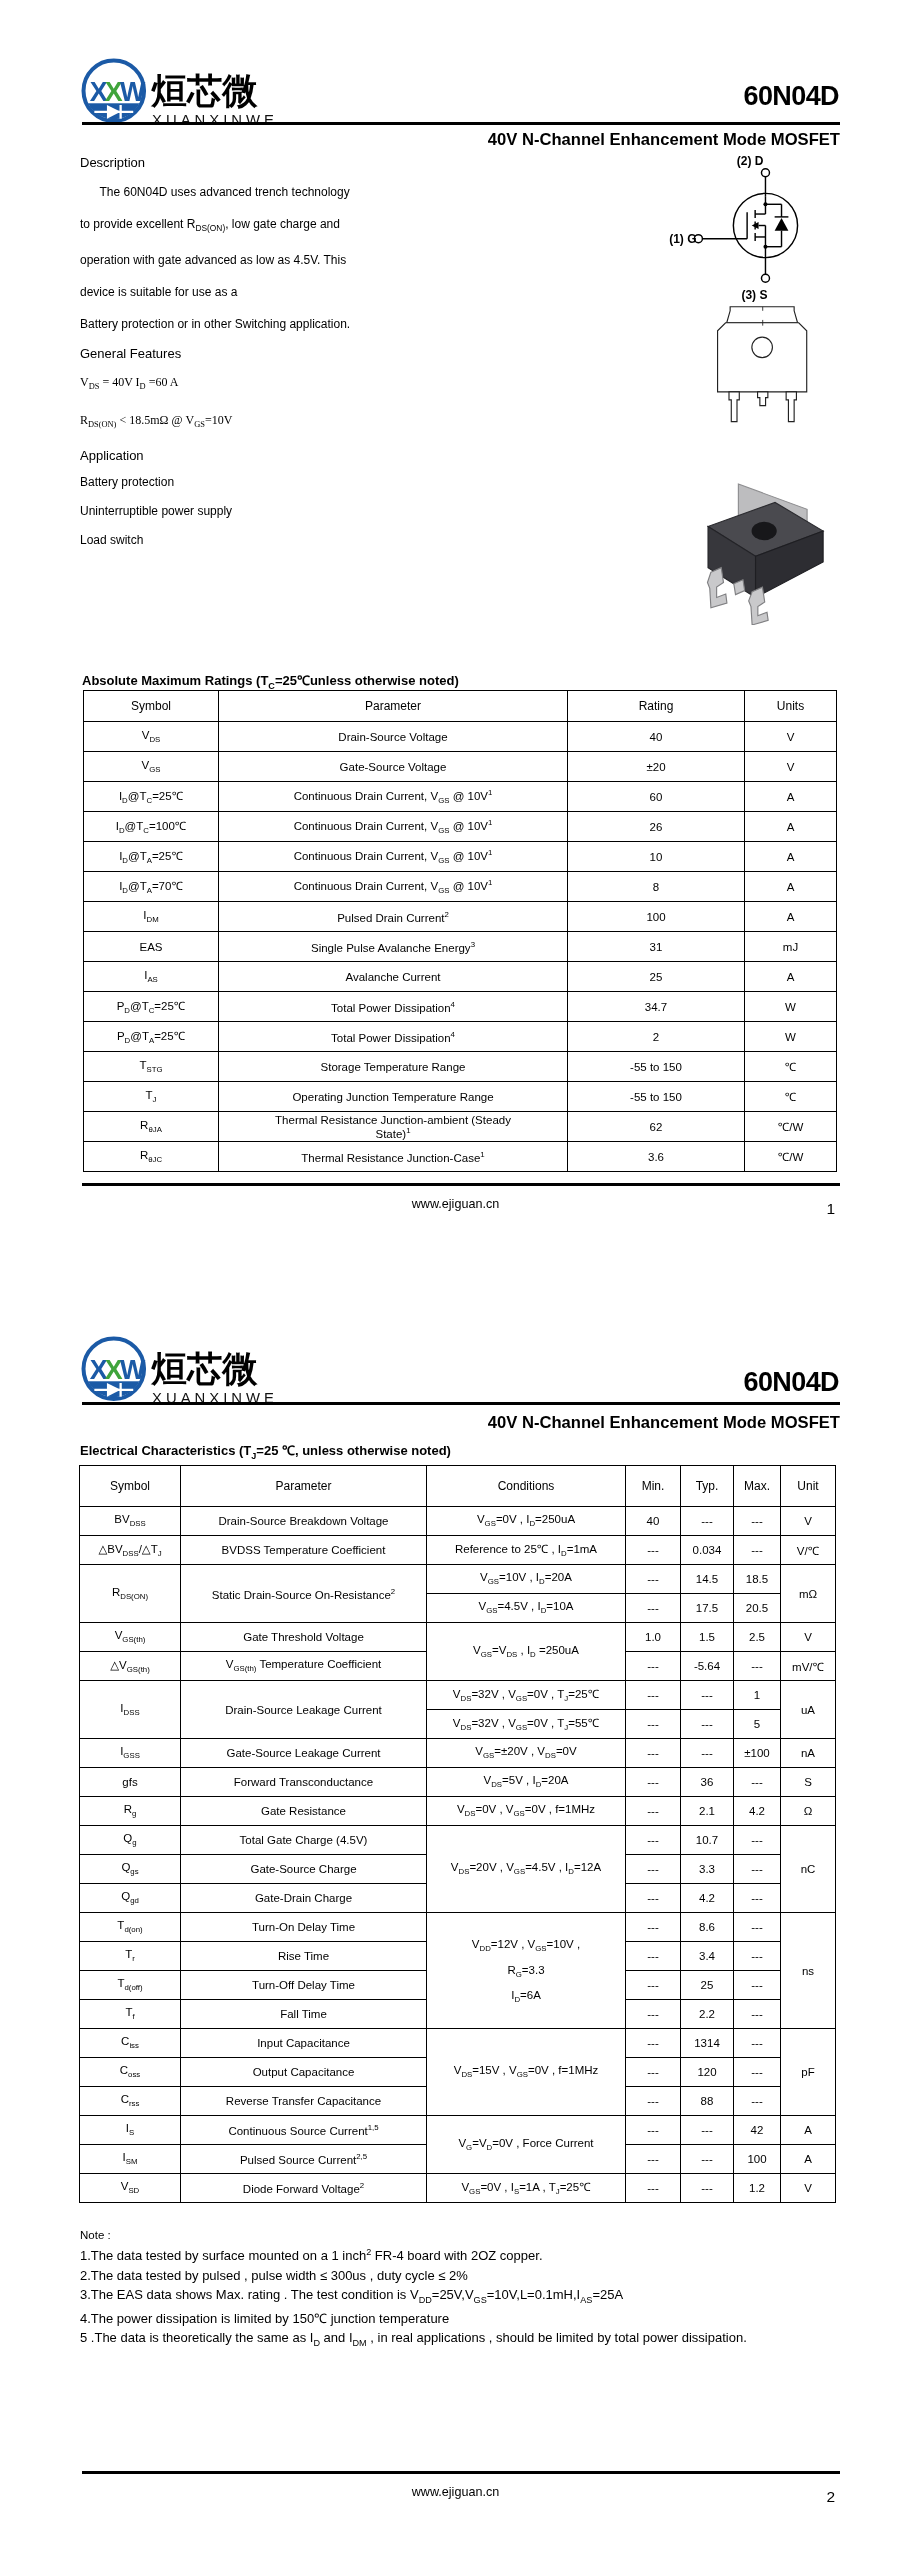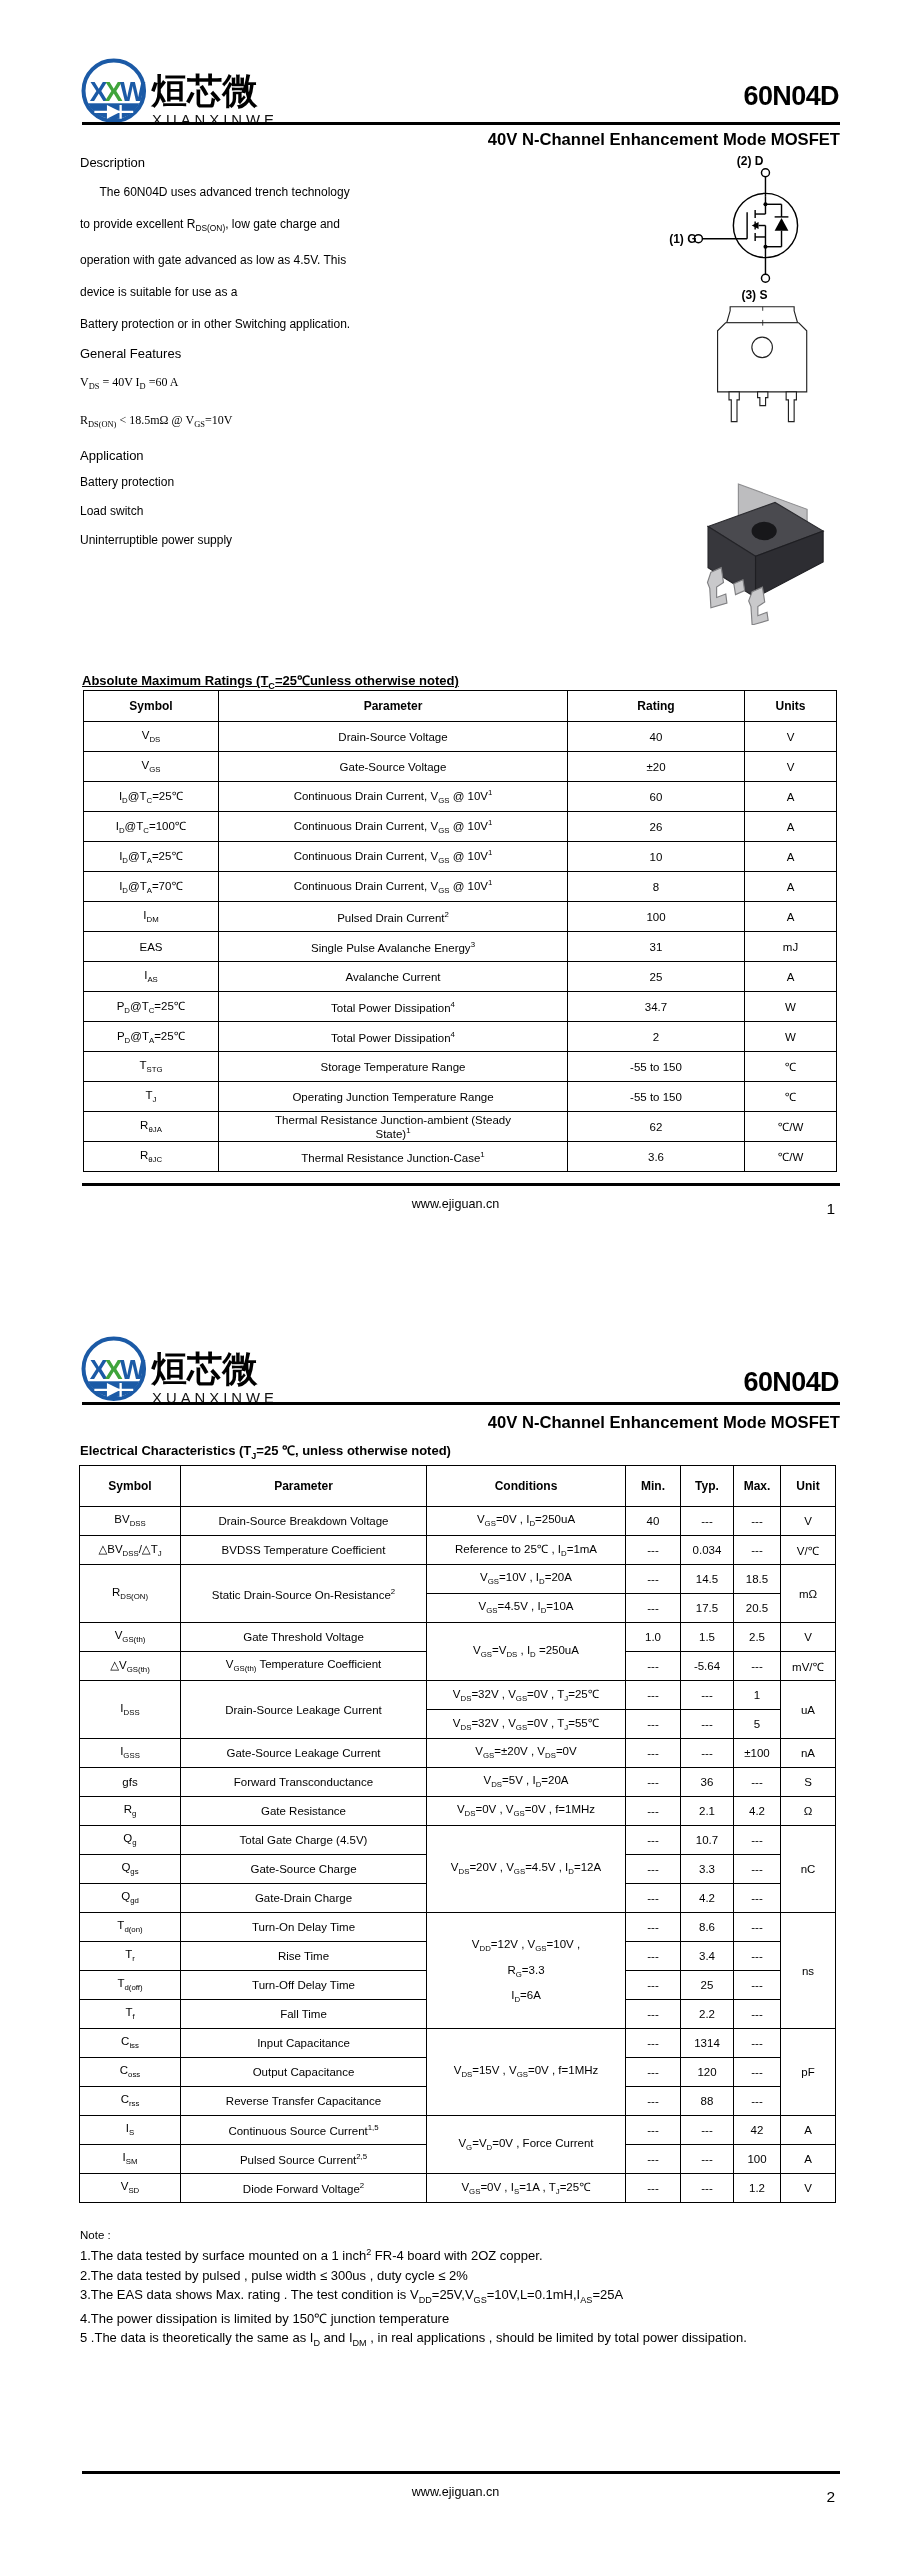--- a/index.html
+++ b/index.html
@@ -13,21 +13,21 @@
   .h1{font-size:13px;font-weight:normal;line-height:17px;margin:0 0 4.6px 0;}
   .desc-lines div{font-size:12px;line-height:32px;white-space:nowrap;}
   .desc-lines div:first-child{padding-left:19.5px;}
   .feat-lines div{font-size:12px;line-height:33px;white-space:nowrap;font-family:Liberation Serif, serif;}
   .app-lines div{font-size:12px;line-height:29px;white-space:nowrap;}
   .features{margin-top:4.6px;}
   .application{margin-top:5.7px;}
   .tbl-title{position:absolute;font-size:13px;font-weight:bold;white-space:nowrap;}
   table.dt{position:absolute;border-collapse:collapse;table-layout:fixed;background:#fff;border:1.7px solid #000;}
   .dt th,.dt td{border:1.1px solid #000;text-align:center;vertical-align:middle;font-size:11.5px;padding:1.1px 5.7px;box-sizing:border-box;overflow:hidden;}
-  .dt th{font-size:12px;font-weight:bold;}
+  .dt th{font-size:12px;font-weight:normal;}
   .dt td.al{text-align:center;}
   .dt sub{font-size:68%;}
   .dt sup{font-size:68%;}
   sub{font-size:70%;}
   sup{font-size:70%;}
   .abs th{height:31px;}
   .abs td{height:30px;margin-top:12px;}
   .elec th{height:41px;}
   .elec td{height:29px;}
   .elec td.ml{line-height:2.2;}
@@ -81,22 +81,22 @@
       <div class="h1">General Features</div>
       <div class="feat-lines">
           <div class="fline">V<sub>DS</sub> = 40V  I<sub>D</sub> =60 A</div>
           <div class="fline">R<sub>DS(ON)</sub> &lt; 18.5mΩ @ V<sub>GS</sub>=10V</div>
         </div>
     </div>
     <div class="application">
       <div class="h1">Application</div>
       <div class="app-lines">
           <div class="aline">Battery protection</div>
+          <div class="aline">Uninterruptible power supply</div>
           <div class="aline">Load switch</div>
-          <div class="aline">Uninterruptible power supply</div>
         </div>
     </div>
   </div>
 
   <div style="position:absolute;left:668px;top:148px;">
     <svg width="172" height="155" viewBox="0 0 300 270">
       <g stroke="#000" stroke-width="2.5" fill="none">
         <circle cx="170" cy="43" r="7" fill="#fff"></circle>
         <line x1="170" y1="50" x2="170" y2="85"></line>
         <circle cx="170" cy="135" r="56"></circle>
@@ -153,21 +153,21 @@
       <polygon points="118,140 236,96 236,150 118,212" fill="#2d2d32" stroke="#1e1e22" stroke-width="2"></polygon>
       <ellipse cx="133" cy="96" rx="22" ry="16" fill="#17171a"></ellipse>
       <g fill="#c9c9cb" stroke="#808083" stroke-width="2">
         <path d="M40,168 L58,160 L62,186 L50,194 L50,212 L66,206 L68,222 L40,230 L38,196 L34,186 Z"></path>
         <path d="M80,188 L96,181 L99,200 L83,207 Z"></path>
         <path d="M112,202 L130,194 L134,220 L122,228 L122,244 L138,238 L140,252 L112,260 L110,228 L106,218 Z"></path>
       </g>
     </svg>
   </div>
 
-  <div class="tbl-title" style="left:82px;top:671px;text-decoration:underline;">Absolute Maximum Ratings (T<sub>C</sub>=25℃unless otherwise noted)</div>
+  <div class="tbl-title" style="left:82px;top:671px;">Absolute Maximum Ratings (T<sub>C</sub>=25℃unless otherwise noted)</div>
 
   <table class="dt abs" style="left:83px;top:690px;width:753px;">
     <colgroup>
         <col style="width:135px">
         <col style="width:349px">
         <col style="width:177px">
         <col style="width:92px">
       </colgroup>
     <tbody>
         <tr>

